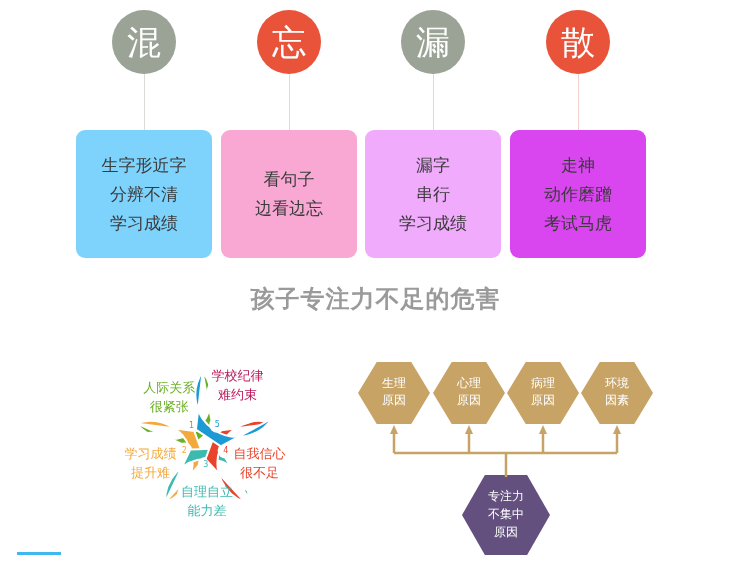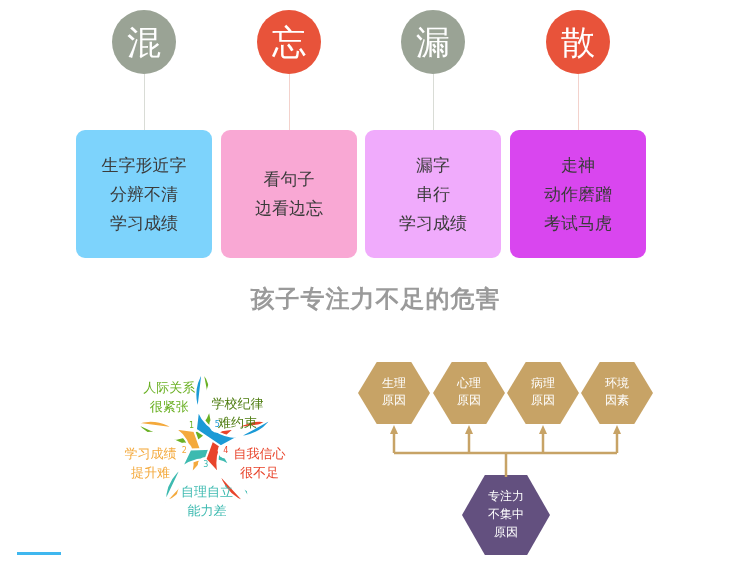--- a/index.html
+++ b/index.html
@@ -216,21 +216,21 @@
       <span>提升难</span>
     </div>
     <div class="petal-text" id="pt2" style="left: 112.024px; top: 156.965px; width: 90px; color: rgb(61, 186, 176);">
       <span>自理自立</span><br>
       <span>能力差</span>
     </div>
     <div class="petal-text" id="pt3" style="left: 164.502px; top: 118.837px; width: 90px; color: rgb(232, 68, 43);">
       <span>自我信心</span><br>
       <span>很不足</span>
     </div>
-    <div class="petal-text" id="pt4" style="left: 142.433px; top: 69px; width: 90px; color: #4d7c0f;">
+    <div class="petal-text" id="pt4" style="left: 142.433px; top: 41px; width: 90px; color: #be185d;">
       <span>学校纪律</span><br>
       <span>难约束</span>
     </div>
 
     
     <div class="badge-num" id="bn0" style="left: 134.455px; top: 93.6638px; color: rgb(106, 176, 35);">1</div>
     <div class="badge-num" id="bn1" style="left: 127.327px; top: 118.524px; color: rgb(244, 169, 60);">2</div>
     <div class="badge-num" id="bn2" style="left: 148.768px; top: 132.987px; color: rgb(61, 186, 176);">3</div>
     <div class="badge-num" id="bn3" style="left: 168.673px; top: 118.524px; color: rgb(232, 68, 43);">4</div>
     <div class="badge-num" id="bn4" style="left: 160.302px; top: 92.7612px; color: rgb(27, 154, 214);">5</div>

